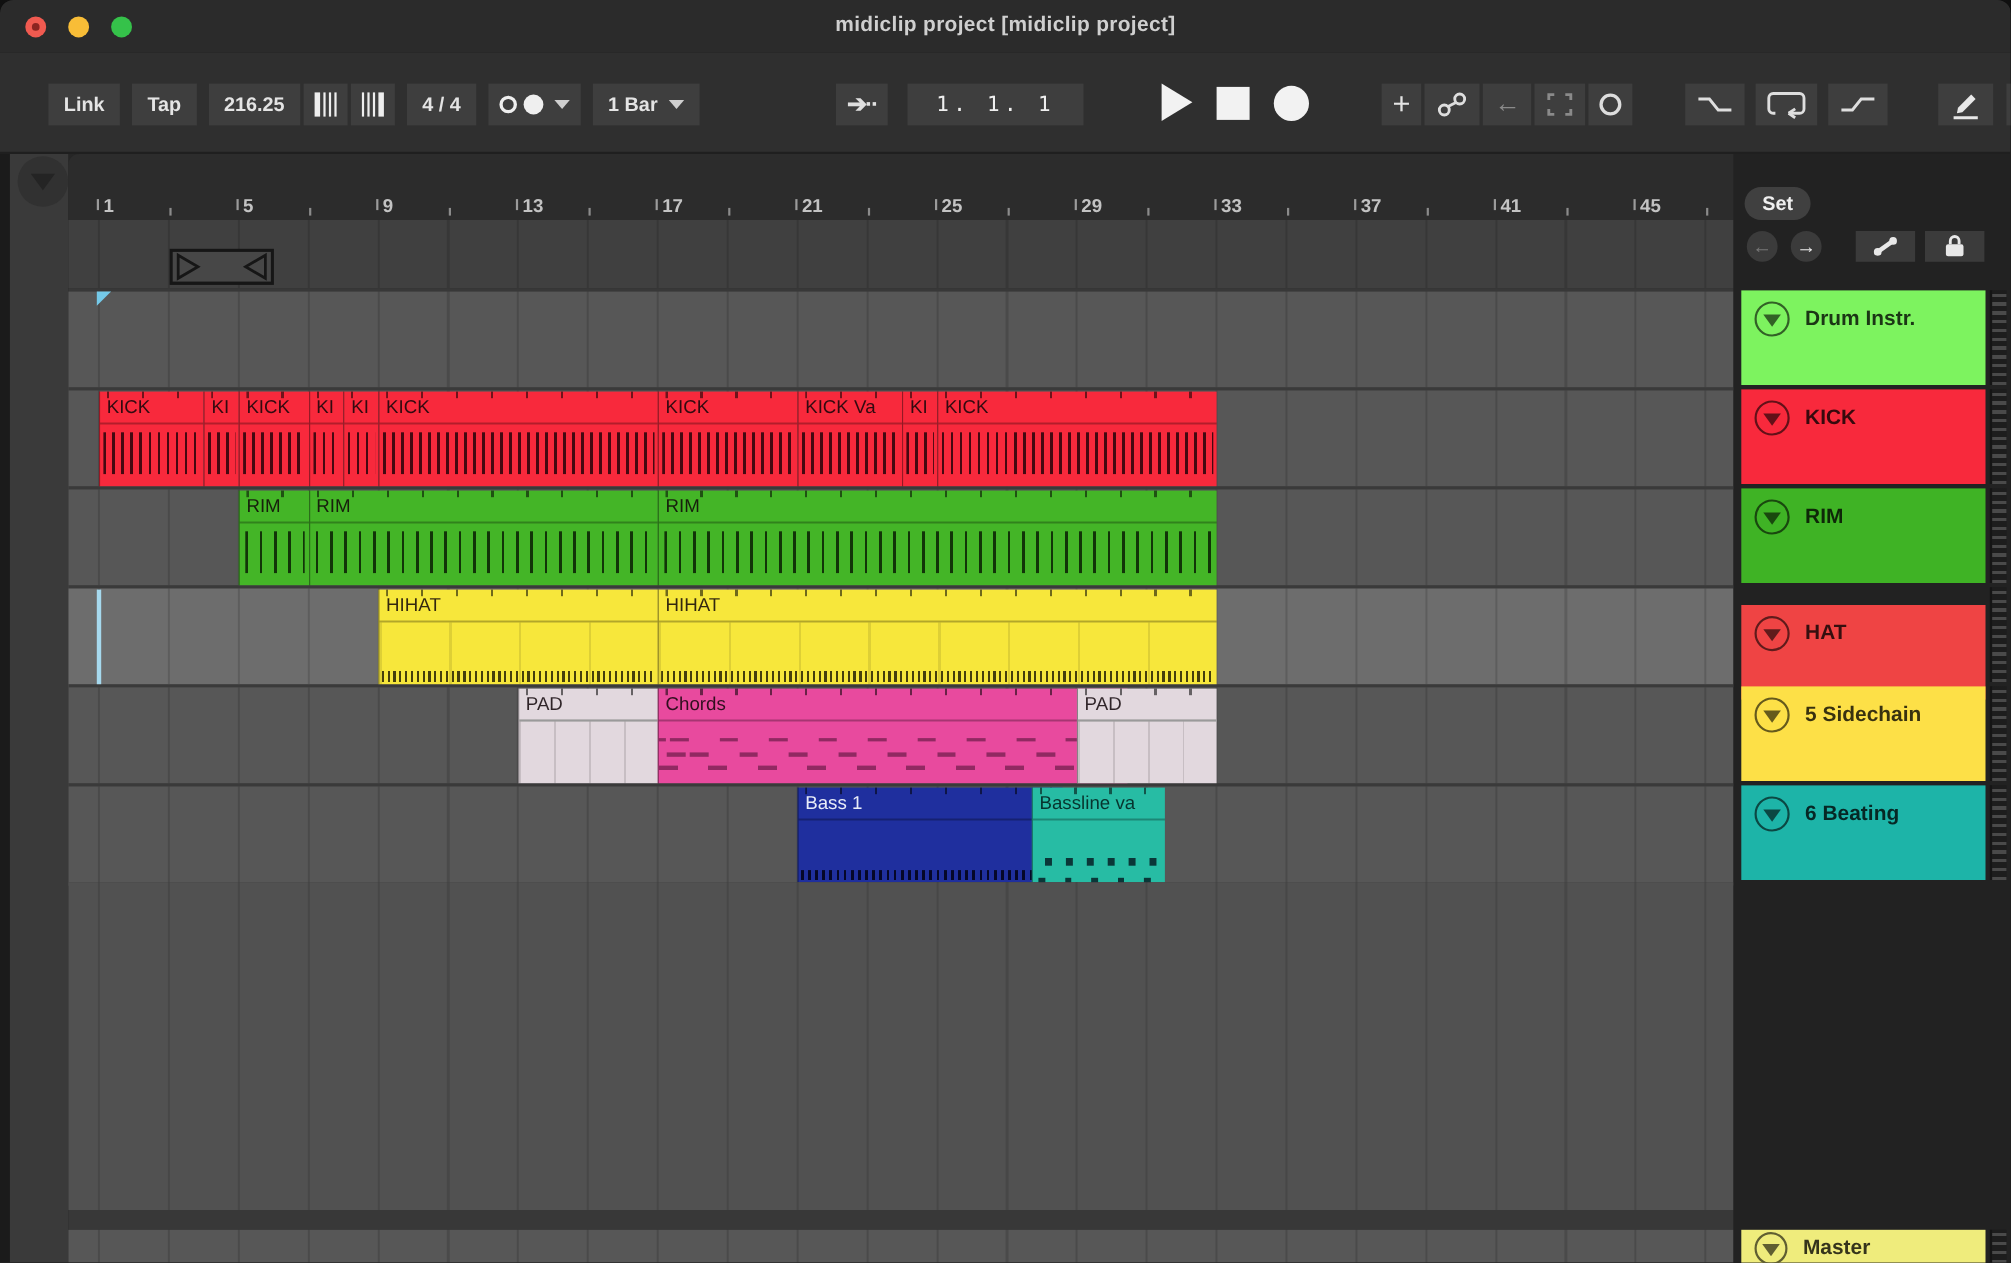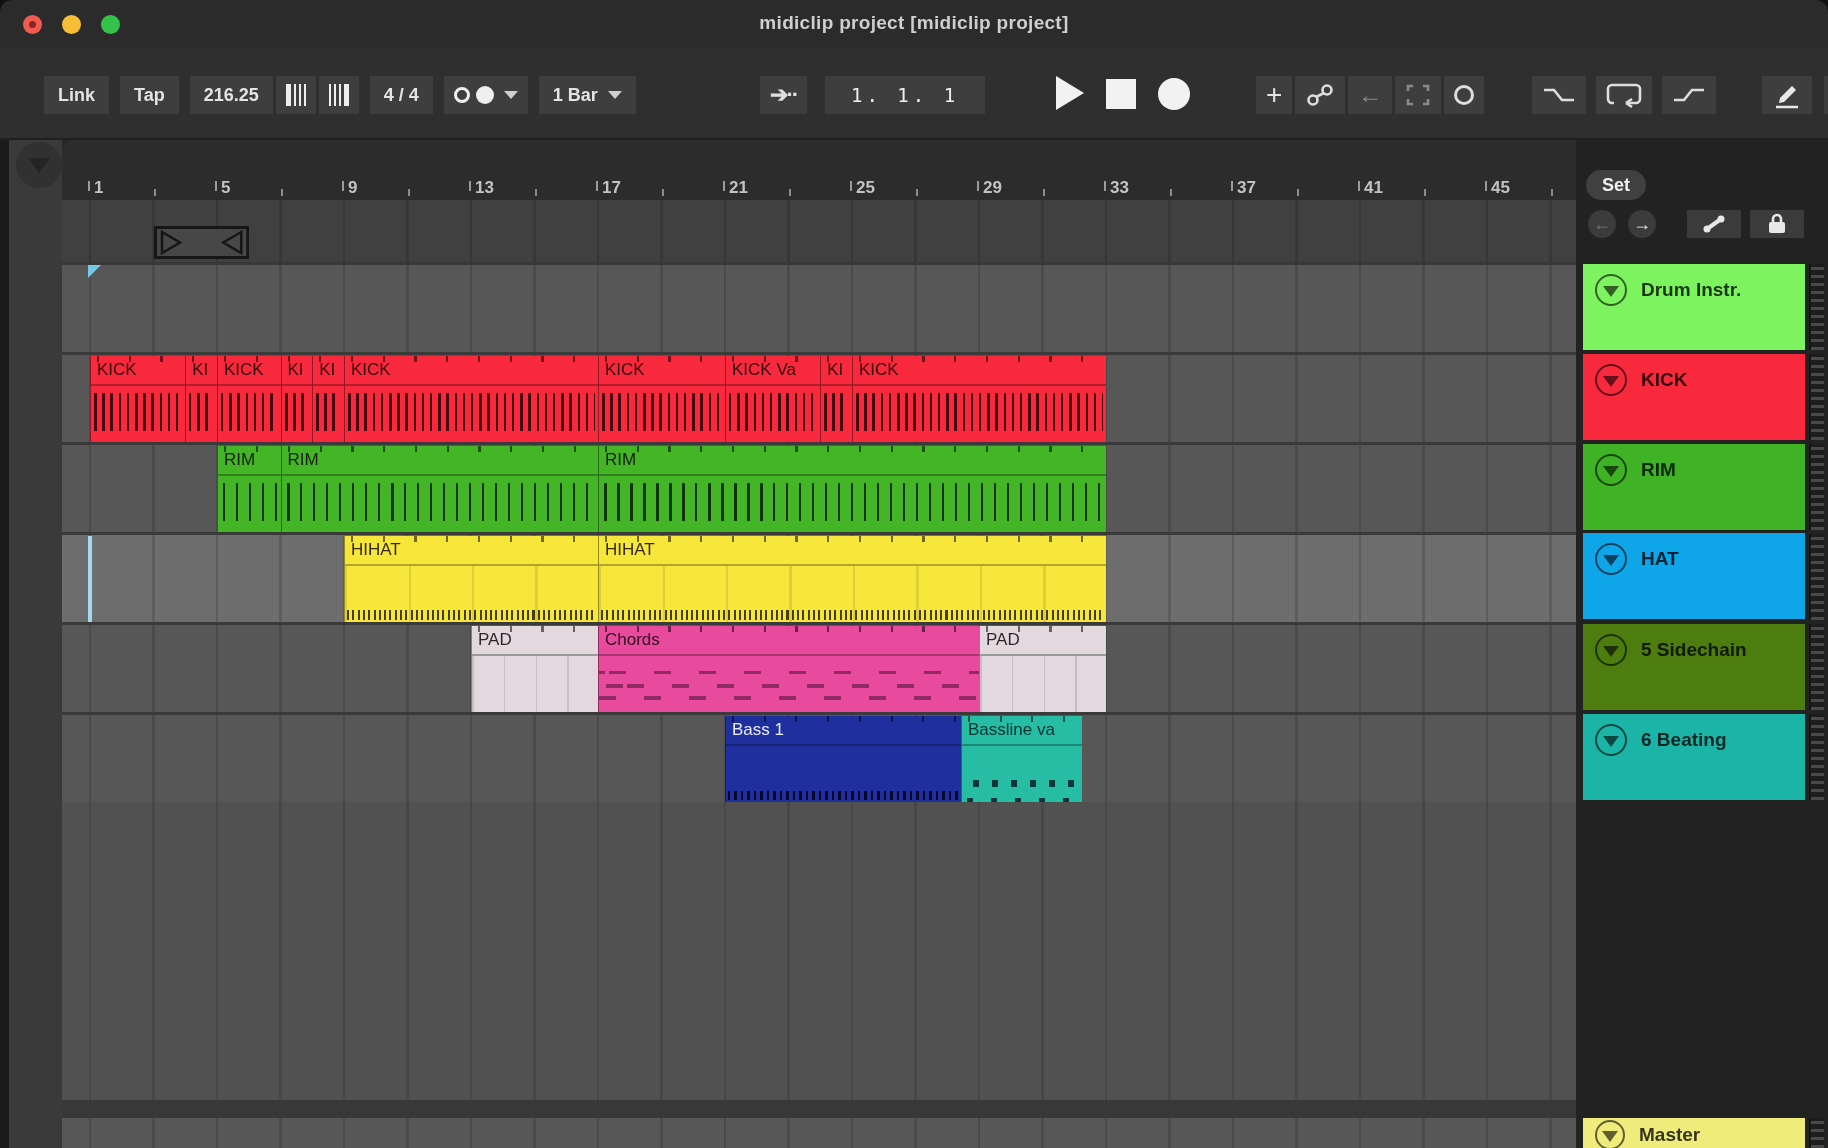--- a/index.html
+++ b/index.html
@@ -406,21 +406,21 @@
               <div class="clip-body p-pad"></div>
             </div>
           </div>
           <div class="lane" style="top: 450px;">
             <div class="clip" style="left: 663px; width: 241.3px; top: 1px; background: rgb(31, 47, 158);">
               <div class="clip-head" style="color: rgb(232, 236, 248);">
                 <span>Bass 1</span>
               </div>
               <div class="clip-body p-bass"></div>
             </div>
-            <div class="clip" style="left: 899px; width: 120.65px; top: 1px; background: rgb(39, 188, 164); gap: 28px;">
+            <div class="clip" style="left: 876px; width: 120.65px; top: 1px; background: rgb(39, 188, 164); gap: 28px;">
               <div class="clip-head" style="color: rgb(7, 52, 46);">
                 <span>Bassline va</span>
               </div>
               <div class="clip-body p-blocks"></div>
             </div>
           </div>
         </div>
       <div class="below-area"></div>
       <div class="bottom-band"></div>
       <div class="master-lane"></div>
@@ -460,27 +460,27 @@
               <b></b>
             </span>
             <span class="name">KICK</span>
           </div>
           <div class="track-header" style="top: 304px; background: rgb(63, 179, 37);">
             <span class="fold-icon">
               <b></b>
             </span>
             <span class="name">RIM</span>
           </div>
-          <div class="track-header" style="top: 393px; background: #0ea5e9;">
+          <div class="track-header" style="top: 410px; background: #ef4444;">
             <span class="fold-icon">
               <b></b>
             </span>
             <span class="name">HAT</span>
           </div>
-          <div class="track-header" style="top: 484px; background: #4d7c0f;">
+          <div class="track-header" style="top: 484px; background: #fde047;">
             <span class="fold-icon">
               <b></b>
             </span>
             <span class="name">5 Sidechain</span>
           </div>
           <div class="track-header" style="top: 574px; background: rgb(29, 180, 168); text-align: right;">
             <span class="fold-icon">
               <b></b>
             </span>
             <span class="name">6 Beating</span>

